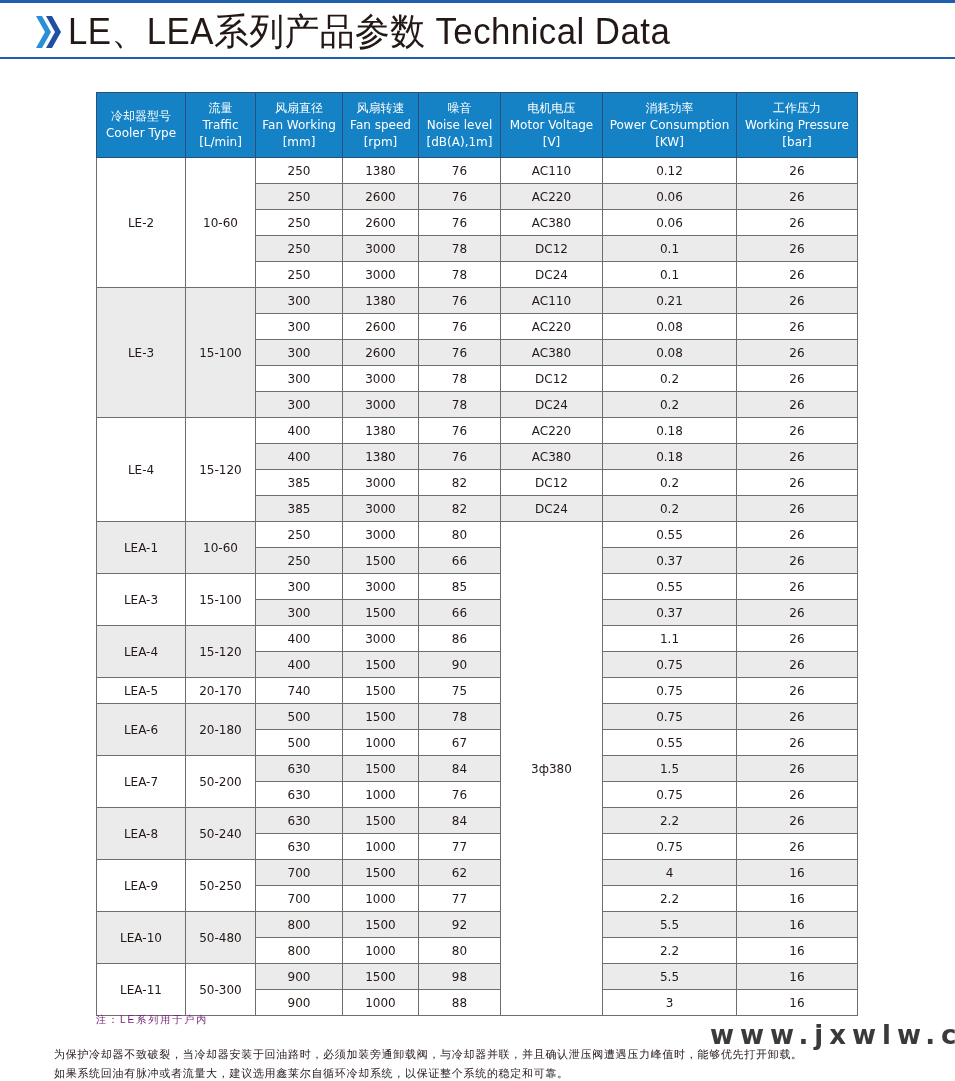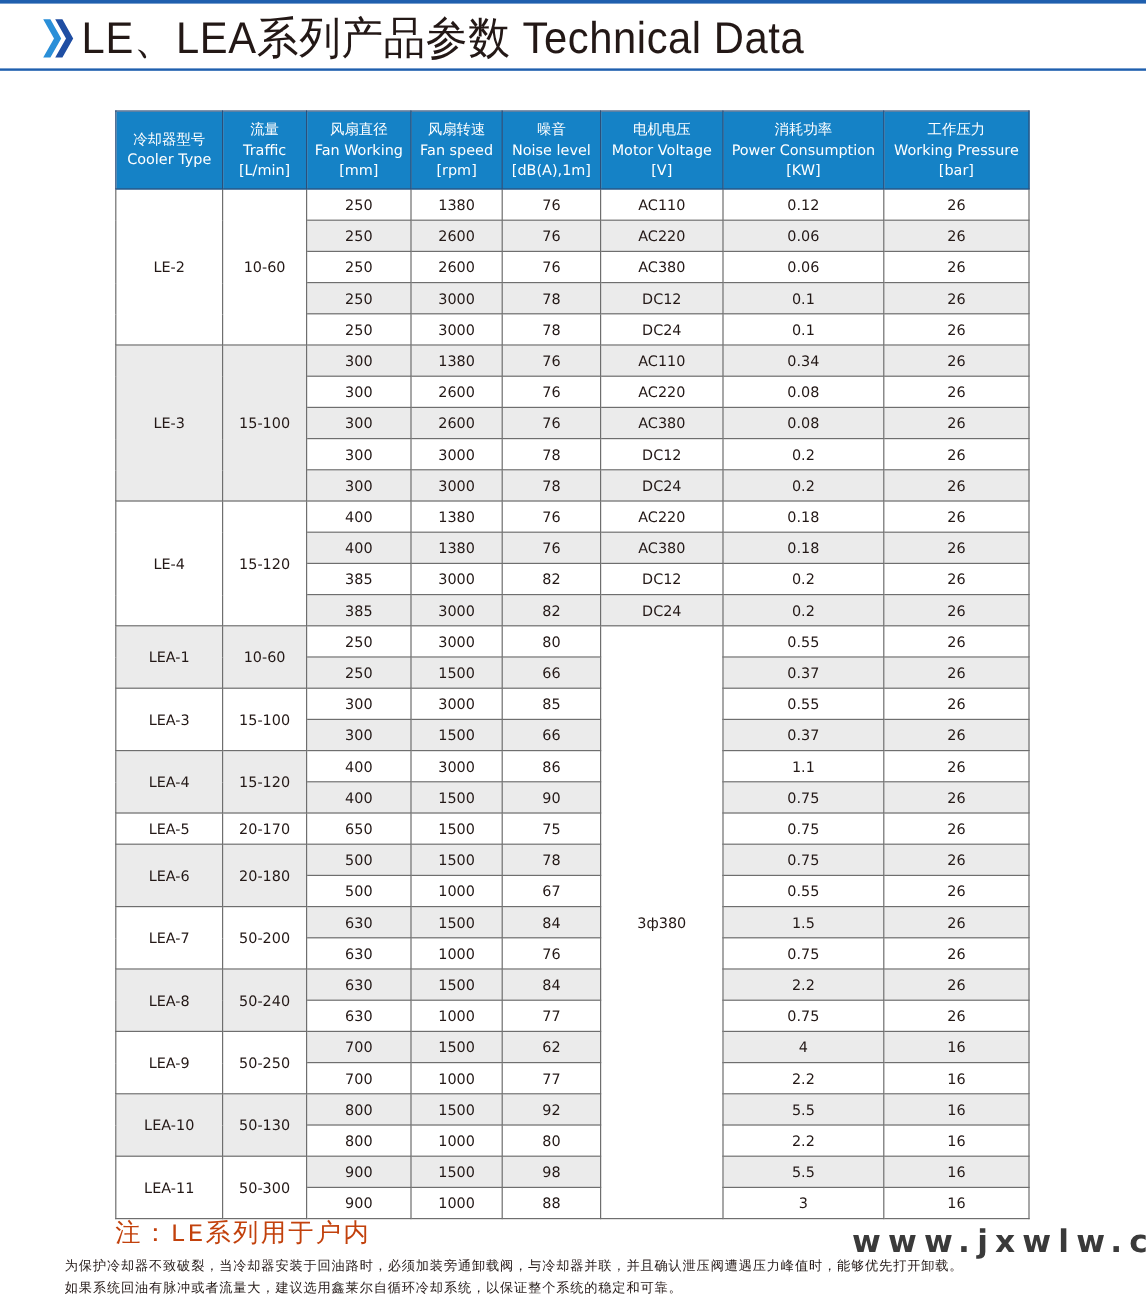--- a/index.html
+++ b/index.html
@@ -8,21 +8,21 @@
   .title-row { position: absolute; left: 34px; top: 10px; height: 44px; display: flex; align-items: center; }
   .chev { width: 30px; height: 36px; margin-right: 4px; }
   .title { font-family: "Liberation Sans", sans-serif; font-size: 37px; color: #231816; letter-spacing: 0.5px; white-space: nowrap; transform: scaleX(0.94); transform-origin: left center; }
   .underline { position: absolute; left: 0; top: 57px; width: 955px; height: 2px; background: #1f5fae; }
 
   table.spec { position: absolute; left: 96px; top: 82px; border-collapse: collapse; table-layout: fixed; font-family: "DejaVu Sans", sans-serif; font-size: 12px; color: #231816; margin-top: 10px; }
   table.spec th { background: #1582c6; color: #ffffff; font-weight: normal; font-size: 12px; line-height: 17px; height: 64px; border: 1px solid #2b4f7a; padding: 0 2px; text-align: center; vertical-align: middle; }
   table.spec td { height: 25px; border: 1px solid #6e6e6e; text-align: center; vertical-align: middle; padding: 0; white-space: nowrap; }
   table.spec td.g { background: #ebebeb; }
   table.spec td.w { background: #ffffff; }
-  .note { position: absolute; left: 96px; top: 1013px; font-size: 21px; color: #c2410c; letter-spacing: 2px; font-family: Liberation Mono, monospace; }
+  .note { position: absolute; left: 96px; top: 1013px; font-size: 10px; color: #701a75; letter-spacing: 2px; font-family: Liberation Sans, sans-serif; }
   .warn { position: absolute; left: 54px; font-size: 11px; color: #231816; letter-spacing: 0.7px; white-space: nowrap; font-family: "DejaVu Sans", sans-serif; }
   .warn1 { top: 1047px; }
   .warn2 { top: 1066px; }
   .watermark { position: absolute; left: 710px; top: 1020px; font-family: "DejaVu Sans", sans-serif; font-weight: bold; font-size: 26px; color: #3a3a3a; letter-spacing: 6px; white-space: nowrap; }
 </style>
 </head>
 <body>
 
 <div class="topline"></div>
 <div class="title-row">
@@ -131,21 +131,21 @@
         <td class="w">0.1</td>
         <td class="w">26</td>
       </tr>
       <tr>
         <td class="g" rowspan="5">LE-3</td>
         <td class="g" rowspan="5">15-100</td>
         <td class="g">300</td>
         <td class="g">1380</td>
         <td class="g">76</td>
         <td class="g">AC110</td>
-        <td class="g">0.34</td>
+        <td class="g">0.21</td>
         <td class="g">26</td>
       </tr>
       <tr>
         <td class="w">300</td>
         <td class="w">2600</td>
         <td class="w">76</td>
         <td class="w">AC220</td>
         <td class="w">0.08</td>
         <td class="w">26</td>
       </tr>
@@ -252,21 +252,21 @@
       <tr>
         <td class="g">400</td>
         <td class="g">1500</td>
         <td class="g">90</td>
         <td class="g">0.75</td>
         <td class="g">26</td>
       </tr>
       <tr>
         <td class="w">LEA-5</td>
         <td class="w">20-170</td>
-        <td class="w">650</td>
+        <td class="w">740</td>
         <td class="w">1500</td>
         <td class="w">75</td>
         <td class="w">0.75</td>
         <td class="w">26</td>
       </tr>
       <tr>
         <td class="g" rowspan="2">LEA-6</td>
         <td class="g" rowspan="2">20-180</td>
         <td class="g">500</td>
         <td class="g">1500</td>
@@ -324,21 +324,21 @@
       </tr>
       <tr>
         <td class="w">700</td>
         <td class="w">1000</td>
         <td class="w">77</td>
         <td class="w">2.2</td>
         <td class="w">16</td>
       </tr>
       <tr>
         <td class="g" rowspan="2">LEA-10</td>
-        <td class="g" rowspan="2">50-130</td>
+        <td class="g" rowspan="2">50-480</td>
         <td class="g">800</td>
         <td class="g">1500</td>
         <td class="g">92</td>
         <td class="g">5.5</td>
         <td class="g">16</td>
       </tr>
       <tr>
         <td class="w">800</td>
         <td class="w">1000</td>
         <td class="w">80</td>

